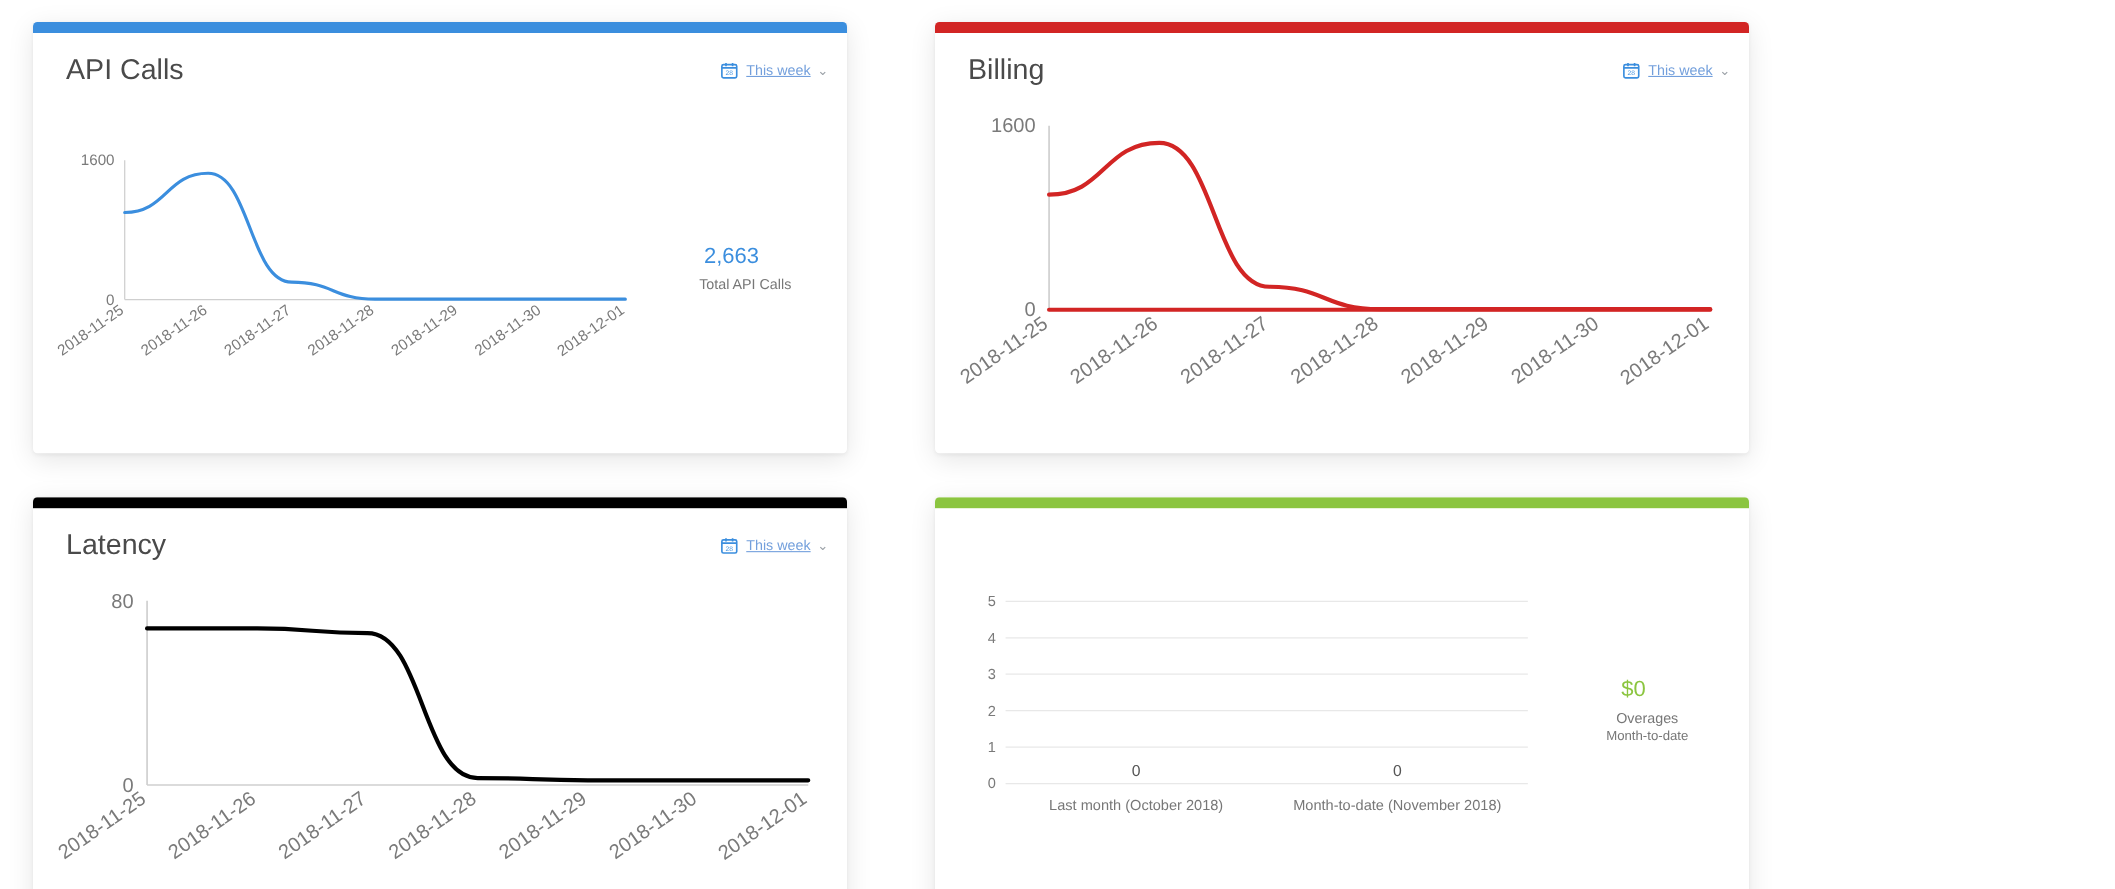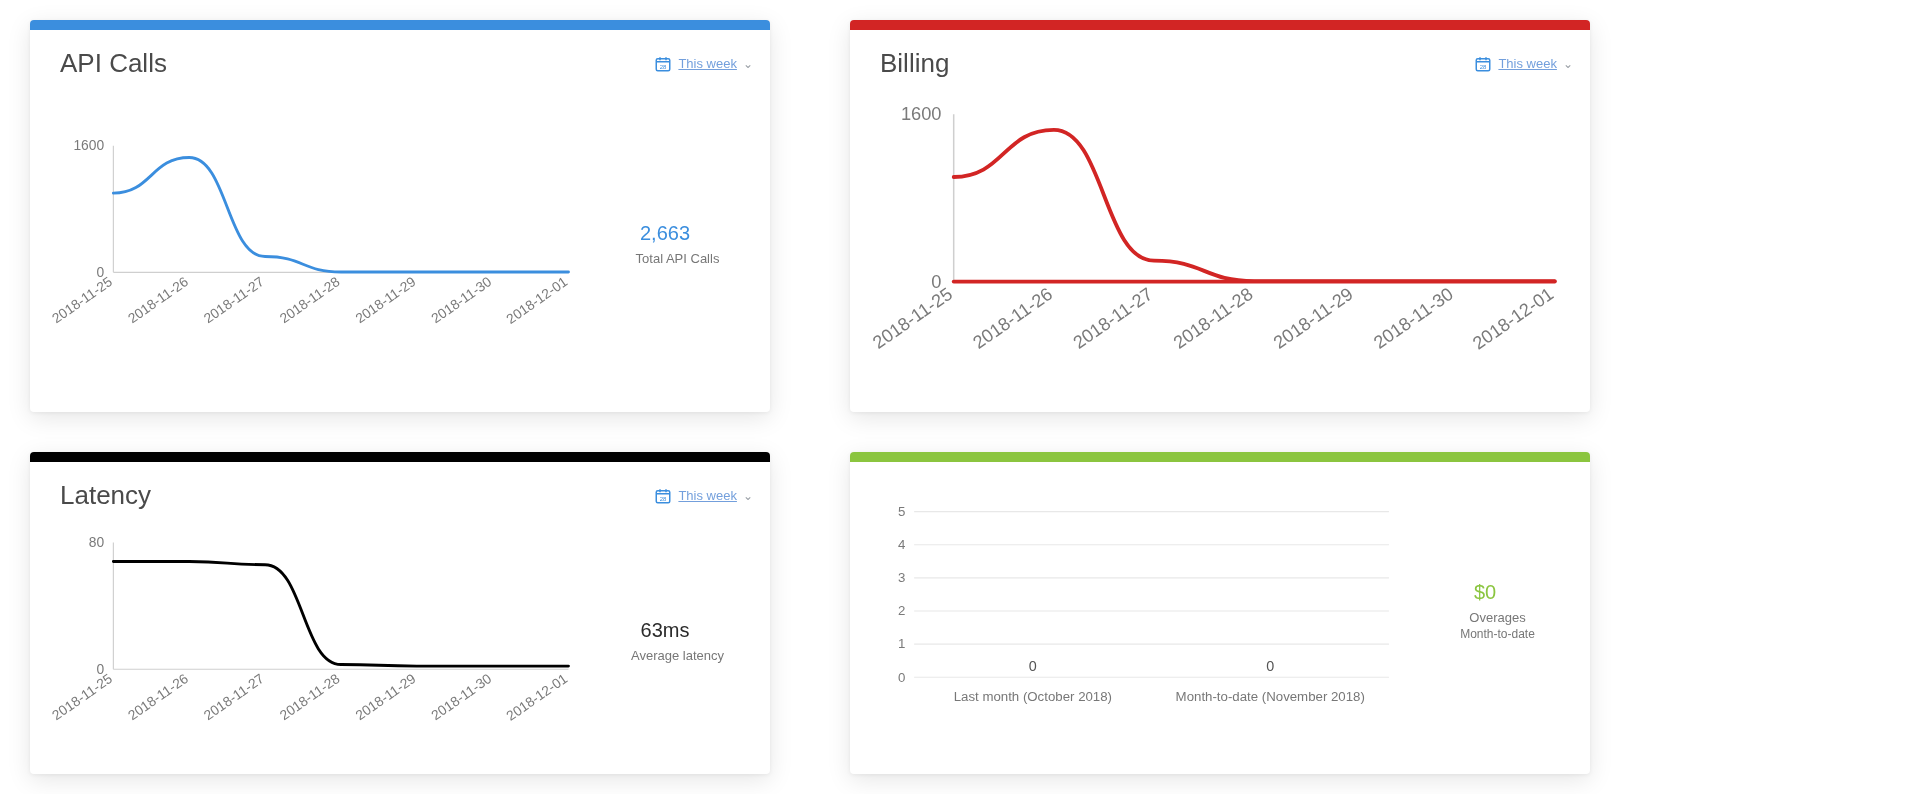--- a/index.html
+++ b/index.html
@@ -271,24 +271,20 @@
               <text x="0" y="0" transform="translate(318.3333333333333,130) rotate(-35)">2018-11-29</text>
             </g>
             <g class="xtick">
               <text x="0" y="0" transform="translate(384.1666666666667,130) rotate(-35)">2018-11-30</text>
             </g>
             <g class="xtick">
               <text x="0" y="0" transform="translate(450,130) rotate(-35)">2018-12-01</text>
             </g>
           </svg>
       </div>
-      <div class="metric">
-        <div class="metric-value black">63ms</div>
-        <div class="metric-label">Average latency</div>
-      </div>
     </div>
   </div>
 
   <div class="card">
     <div class="card-bar bar-green"></div>
     <div class="card-body">
       <div class="chart-area">
         <svg class="chart" id="chart-billing" viewBox="0 0 480 200">
             <line x1="40" y1="160" x2="470" y2="160" stroke="#e8e8e8"></line>
             <g class="ytick">

